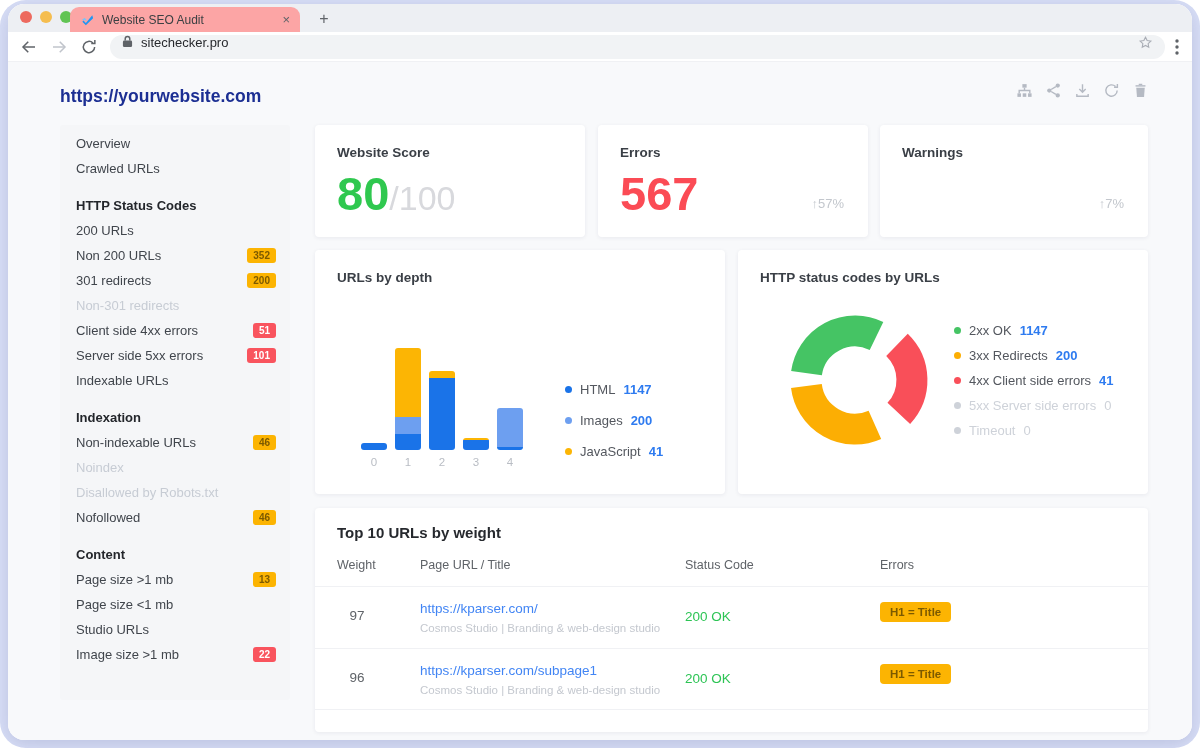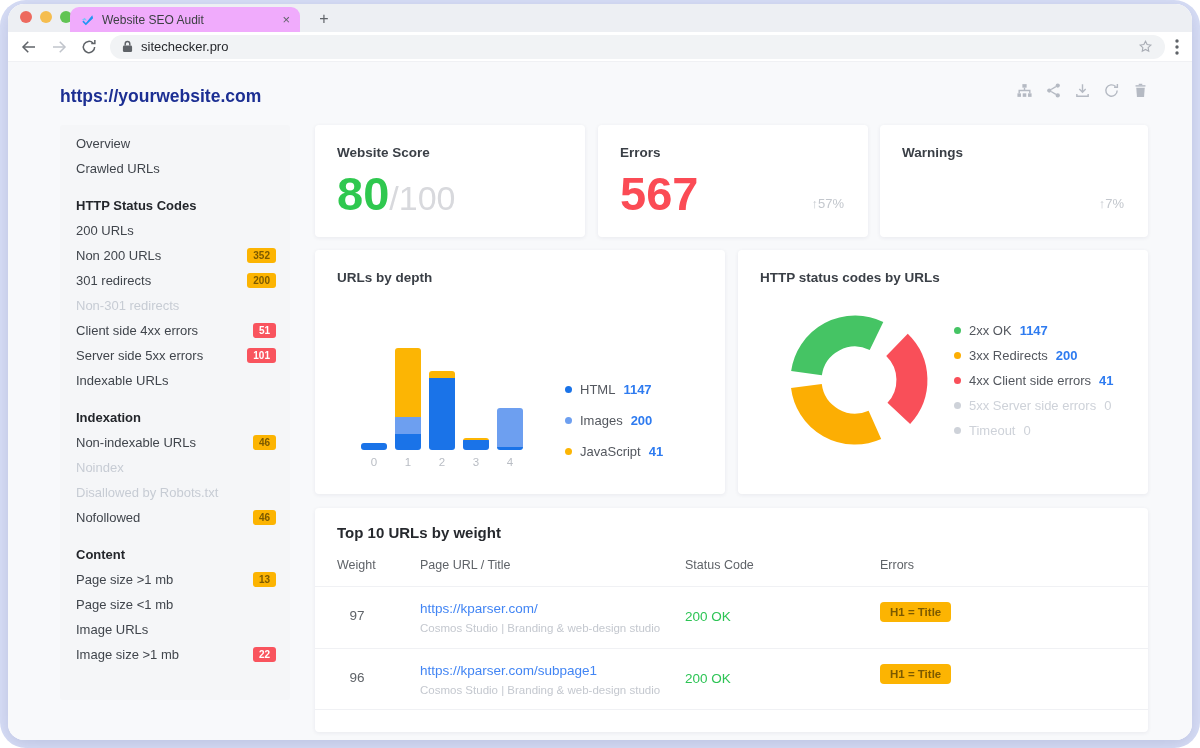--- a/index.html
+++ b/index.html
@@ -6,30 +6,30 @@
   body { background:#fff; font-family:"Liberation Sans", sans-serif; }
   .screen { position:relative; width:1200px; height:748px; background:#d9dff7; border-radius:26px; overflow:hidden; }
 
   
   .window { position:absolute; left:8px; top:4px; width:1184px; height:736px; background:#fff;
             border-radius:16px; box-shadow:0 4px 18px rgba(50,60,120,.18); overflow:hidden; }
   .tabstrip { position:absolute; left:0; top:0; width:100%; height:28px; background:#edeff3; border-radius:16px 16px 0 0; }
   .traffic { position:absolute; left:12px; top:7px; display:flex; gap:8px; }
   .light { width:12px; height:12px; border-radius:50%; }
   .light.red{background:#ed6a5f}.light.yellow{background:#f5bd4f}.light.green{background:#61c454}
-  .tab { position:absolute; left:62px; top:3px; width:230px; height:25px; background:#f0abfc; border-radius:9px 9px 0 0;
+  .tab { position:absolute; left:62px; top:3px; width:230px; height:25px; background:#fca5a5; border-radius:9px 9px 0 0;
          display:flex; align-items:center; padding:0 10px; gap:8px; }
   .tab-title { font-size:12px; color:#3c4043; flex:1; white-space:nowrap; overflow:hidden; }
   .tab-close { color:#5f6368; font-size:13px; line-height:1; cursor:default; }
   .newtab { position:absolute; left:305px; top:4px; width:22px; height:22px; color:#5f6368; font-size:16px;
             display:flex; align-items:center; justify-content:center; }
   .toolbar { position:absolute; left:0; top:28px; width:100%; height:30px; background:#fff; display:flex; align-items:center;
              padding:0 12px; border-bottom:1px solid #f0f1f4; }
   .nav-ic { width:18px; height:18px; margin-right:12px; flex:0 0 auto; }
-  .urlbar { height:24px; width:1055px; background:#f1f3f5; border-radius:12px; display:flex; align-items:center;
+  .urlbar { height:24px; width:1055px; background:#f1f3f5; border-radius:12px; display:flex; align-items:flex-start;
             padding:0 12px; gap:8px; }
   .url-text { font-size:13px; color:#27292d; flex:1; }
   .kebab { margin-left:10px; }
 
   
   .content { position:absolute; left:0; top:58px; width:1184px; height:678px; background:#f8f9fb; overflow:hidden; }
   .site-url { position:absolute; left:52px; top:24px; font-size:17.5px; font-weight:700; color:#1c2f93; }
   .header-icons { position:absolute; left:1008px; top:20px; display:flex; gap:12px; color:#b5bac3; }
   .header-icons svg { width:17px; height:17px; }
 
@@ -226,21 +226,21 @@
             <span>Content</span>
           </div>
           <div class="sb-item">
             <span>Page size &gt;1 mb</span>
             <span class="sb-badge orange">13</span>
           </div>
           <div class="sb-item">
             <span>Page size &lt;1 mb</span>
           </div>
           <div class="sb-item">
-            <span>Image URLs</span>
+            <span>Studio URLs</span>
           </div>
           <div class="sb-item">
             <span>Image size &gt;1 mb</span>
             <span class="sb-badge red">22</span>
           </div>
         </nav>
 
       <div class="card" id="card-score">
         <div class="card-title">Website Score</div>
         <div class="big-num green">

